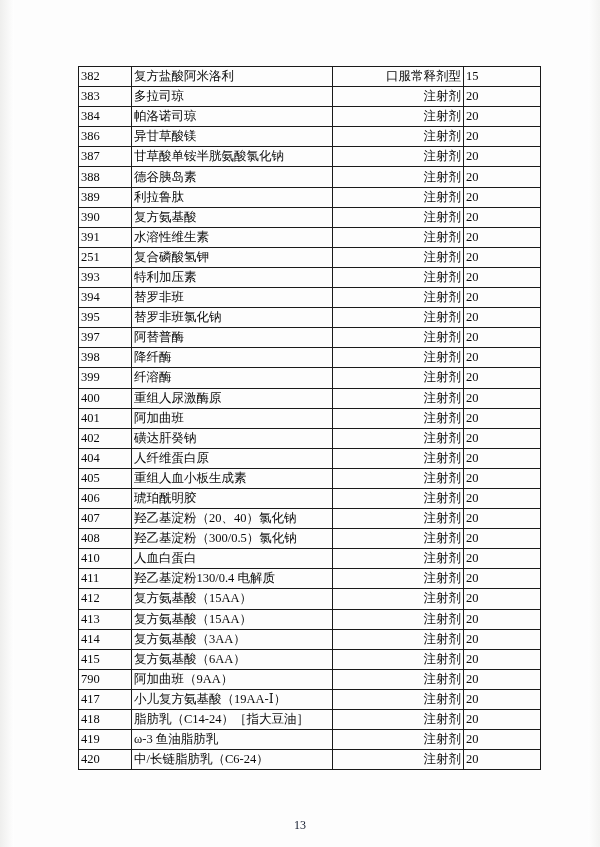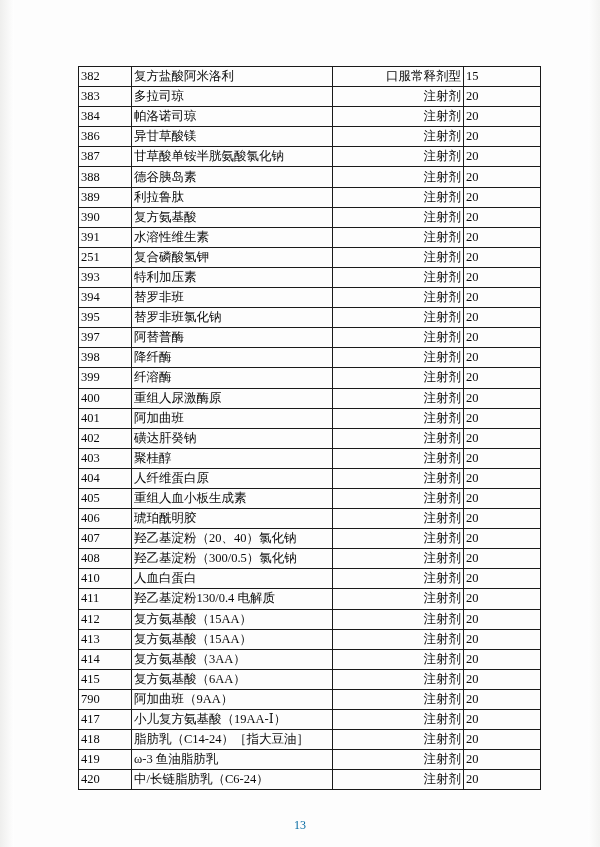--- a/index.html
+++ b/index.html
@@ -65,21 +65,21 @@
     text-align: left;
   }
   .page-number {
     position: absolute;
     left: 0;
     top: 818px;
     width: 600px;
     text-align: center;
     font-size: 12px;
     font-family: "Liberation Serif", "DejaVu Serif", serif;
-    color: #0369a1;
+    color: #0f172a;
   }
   
   .scan-edge-left {
     position: absolute;
     left: 0; top: 0;
     width: 14px; height: 847px;
     background: linear-gradient(to right, #e8e8e6, #ffffff);
     opacity: .7;
   }
   .scan-edge-right {
@@ -208,26 +208,20 @@
             <td class="c-form">注射剂</td>
             <td class="c-qty">20</td>
           </tr>
           <tr>
             <td class="c-no">402</td>
             <td class="c-name">磺达肝癸钠</td>
             <td class="c-form">注射剂</td>
             <td class="c-qty">20</td>
           </tr>
           <tr>
-            <td class="c-no">403</td>
-            <td class="c-name">聚桂醇</td>
-            <td class="c-form">注射剂</td>
-            <td class="c-qty">20</td>
-          </tr>
-          <tr>
             <td class="c-no">404</td>
             <td class="c-name">人纤维蛋白原</td>
             <td class="c-form">注射剂</td>
             <td class="c-qty">20</td>
           </tr>
           <tr>
             <td class="c-no">405</td>
             <td class="c-name">重组人血小板生成素</td>
             <td class="c-form">注射剂</td>
             <td class="c-qty">20</td>

